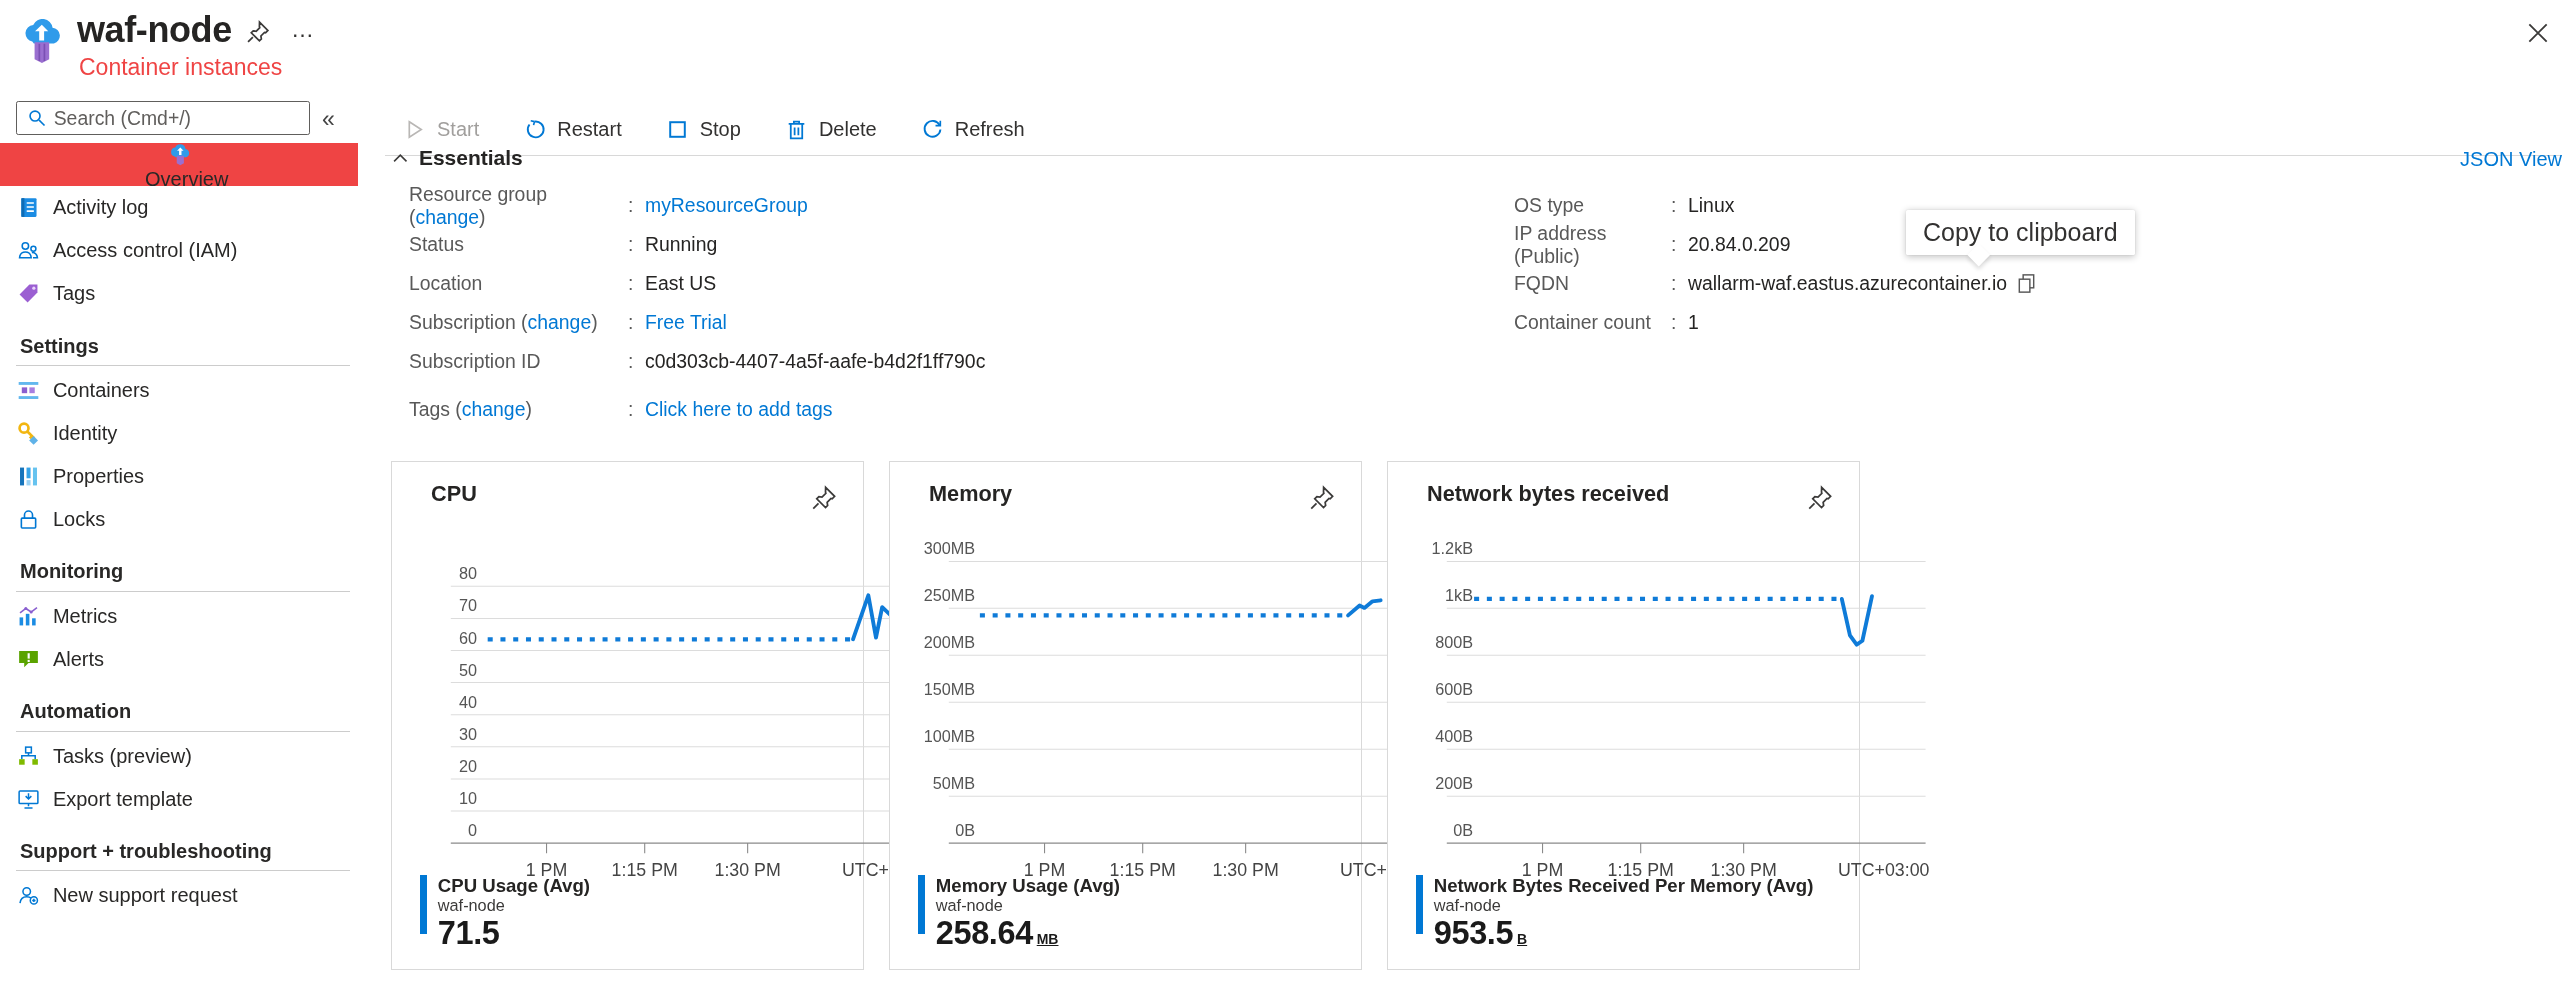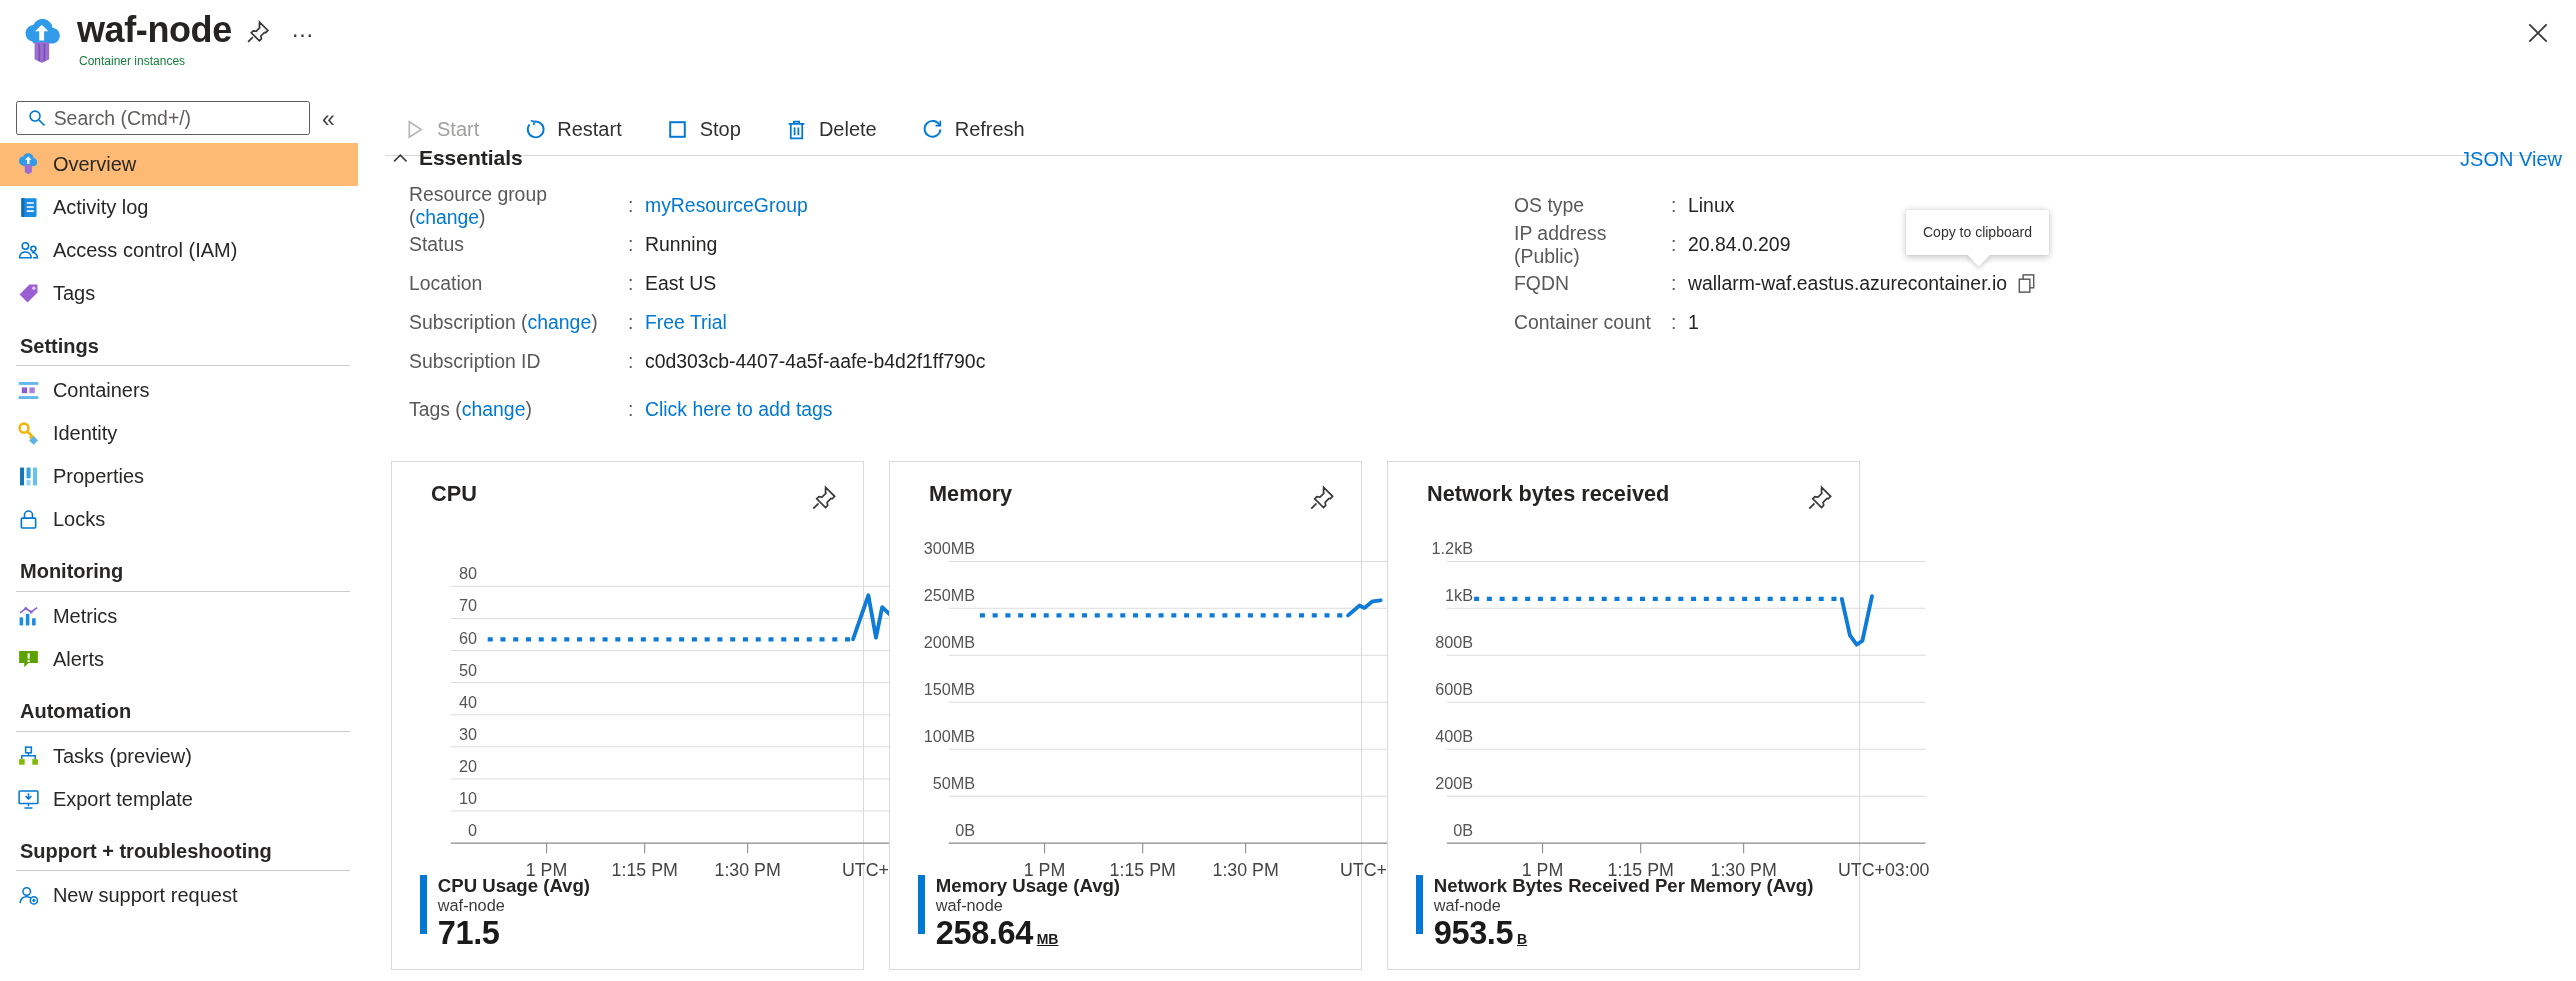--- a/index.html
+++ b/index.html
@@ -4,39 +4,39 @@
 <style>
   * { margin:0; padding:0; box-sizing:border-box; }
   html,body { width:2576px; height:981px; background:#fff; overflow:hidden;
     font-family:"Liberation Sans","DejaVu Sans",sans-serif; color:#323130; }
   .page { position:relative; width:2576px; height:981px; }
 
   
   .hdr { position:absolute; left:0; top:0; width:2576px; height:85px; }
   .app-logo { position:absolute; left:20px; top:18.6px; width:43px; height:48px; }
   .hdr-title { position:absolute; left:77px; top:9.3px; font-size:36px; font-weight:700; color:#252423; letter-spacing:-0.4px;}
-  .hdr-sub { position:absolute; left:79px; top:54px; font-size:12px; color:#15803d; }
+  .hdr-sub { position:absolute; left:79px; top:54px; font-size:23px; color:#ef4444; }
   .hdr-pin { position:absolute; left:245px; top:18.6px; width:26px; height:26px; cursor:pointer; }
   .hdr-dots { position:absolute; left:291px; top:15.5px; font-size:23px; color:#323130; letter-spacing:1.5px; cursor:pointer;}
   .hdr-close { position:absolute; left:2525px; top:20px; width:26px; height:26px; cursor:pointer; }
 
   
   .sidebar { position:absolute; left:0; top:87px; width:358px; }
   .search-row { position:relative; height:50px; }
   .search-box { position:absolute; left:15.5px; top:14px; width:294px; height:34px;
     border:1.2px solid #605e5c; border-radius:2.3px; display:flex; align-items:center; background:#fff;}
   .search-box svg { margin:0 6.2px 0 9.3px; flex:0 0 auto;}
   .search-box input { border:none; outline:none; flex:1; font-size:19.4px; color:#323130;
     font-family:inherit; background:transparent; }
   .search-box input::placeholder { color:#605e5c; }
   .collapse-btn { position:absolute; left:322px; top:18.6px; font-size:23px; color:#444; cursor:pointer; }
   .menu { margin-top:6.2px; }
   .menu-item { display:flex; align-items:center; height:43px; padding-left:15.5px;
     font-size:20px; color:#292827; cursor:pointer; }
-  .menu-item.selected { background:#fdba74; }
+  .menu-item.selected { background:#ef4444;flex-direction:column; }
   .menu-item .mi-icon { width:25px; height:25px; margin-right:12.4px; flex:0 0 auto; }
   .side-section { margin-top:19.4px; }
   .side-section h3 { font-size:20px; font-weight:700; color:#292827; padding-left:20px; height:29px; }
   .sec-divider { height:0.8px; background:#ccc; margin:1.5px 7.7px 3.1px 15.5px; }
 
   
   .toolbar { position:absolute; left:385px; top:103px; width:2177px; height:53px;
     border-bottom:0.8px solid #d8d8d8; display:flex; align-items:center; gap:43px; padding-left:17px;}
   .tb-btn { display:flex; align-items:center; gap:10px; font-size:20px; color:#323130; cursor:pointer;}
   .tb-btn.disabled { color:#a19f9d; cursor:default; }
@@ -56,21 +56,21 @@
   .ess-row.tags-row { margin-top:8.5px; }
   .ess-lbl { color:#595959; flex:0 0 auto; }
   .ess-col.left  .ess-lbl { width:219px; }
   .ess-col.right .ess-lbl { width:157px; }
   .ess-colon { color:#595959; width:15.5px; }
   .ess-val { color:#252423; margin-left:1.5px; display:flex; align-items:center;}
   .ess-val.link, a.change { color:#0078d4; text-decoration:none; cursor:pointer; }
   .copy-ic { margin-left:7.7px; width:23px; height:23px; cursor:pointer; }
 
   .tooltip { position:absolute; left:1906px; top:210px; height:45px; line-height:45px;
-    background:#fff; padding:0 17px; font-size:14px; color:#323130; border-radius:1.5px;
+    background:#fff; padding:0 17px; font-size:25px; color:#323130; border-radius:1.5px;
     box-shadow:0 1.5px 7.7px rgba(0,0,0,.24), 0 0 1.5px rgba(0,0,0,.12); z-index:5; }
   .tooltip .caret { position:absolute; left:65px; bottom:-7px; width:15.5px; height:15.5px;
     background:#fff; transform:rotate(45deg); box-shadow:2.3px 2.3px 4.6px rgba(0,0,0,.14); }
 
   
   .charts { position:absolute; left:391px; top:461px; display:flex; gap:25px; }
   .chart-card { position:relative; width:473px; height:509px; background:#fff; border:0.8px solid #d9d9d9; }
   .chart-title { position:absolute; left:39px; top:18.6px; font-size:21.7px; font-weight:600; color:#252423; }
   .chart-pin { position:absolute; right:25px; top:21.7px; width:28px; height:28px; cursor:pointer; }
   .chart-svg { position:absolute; left:0; top:74px; }

